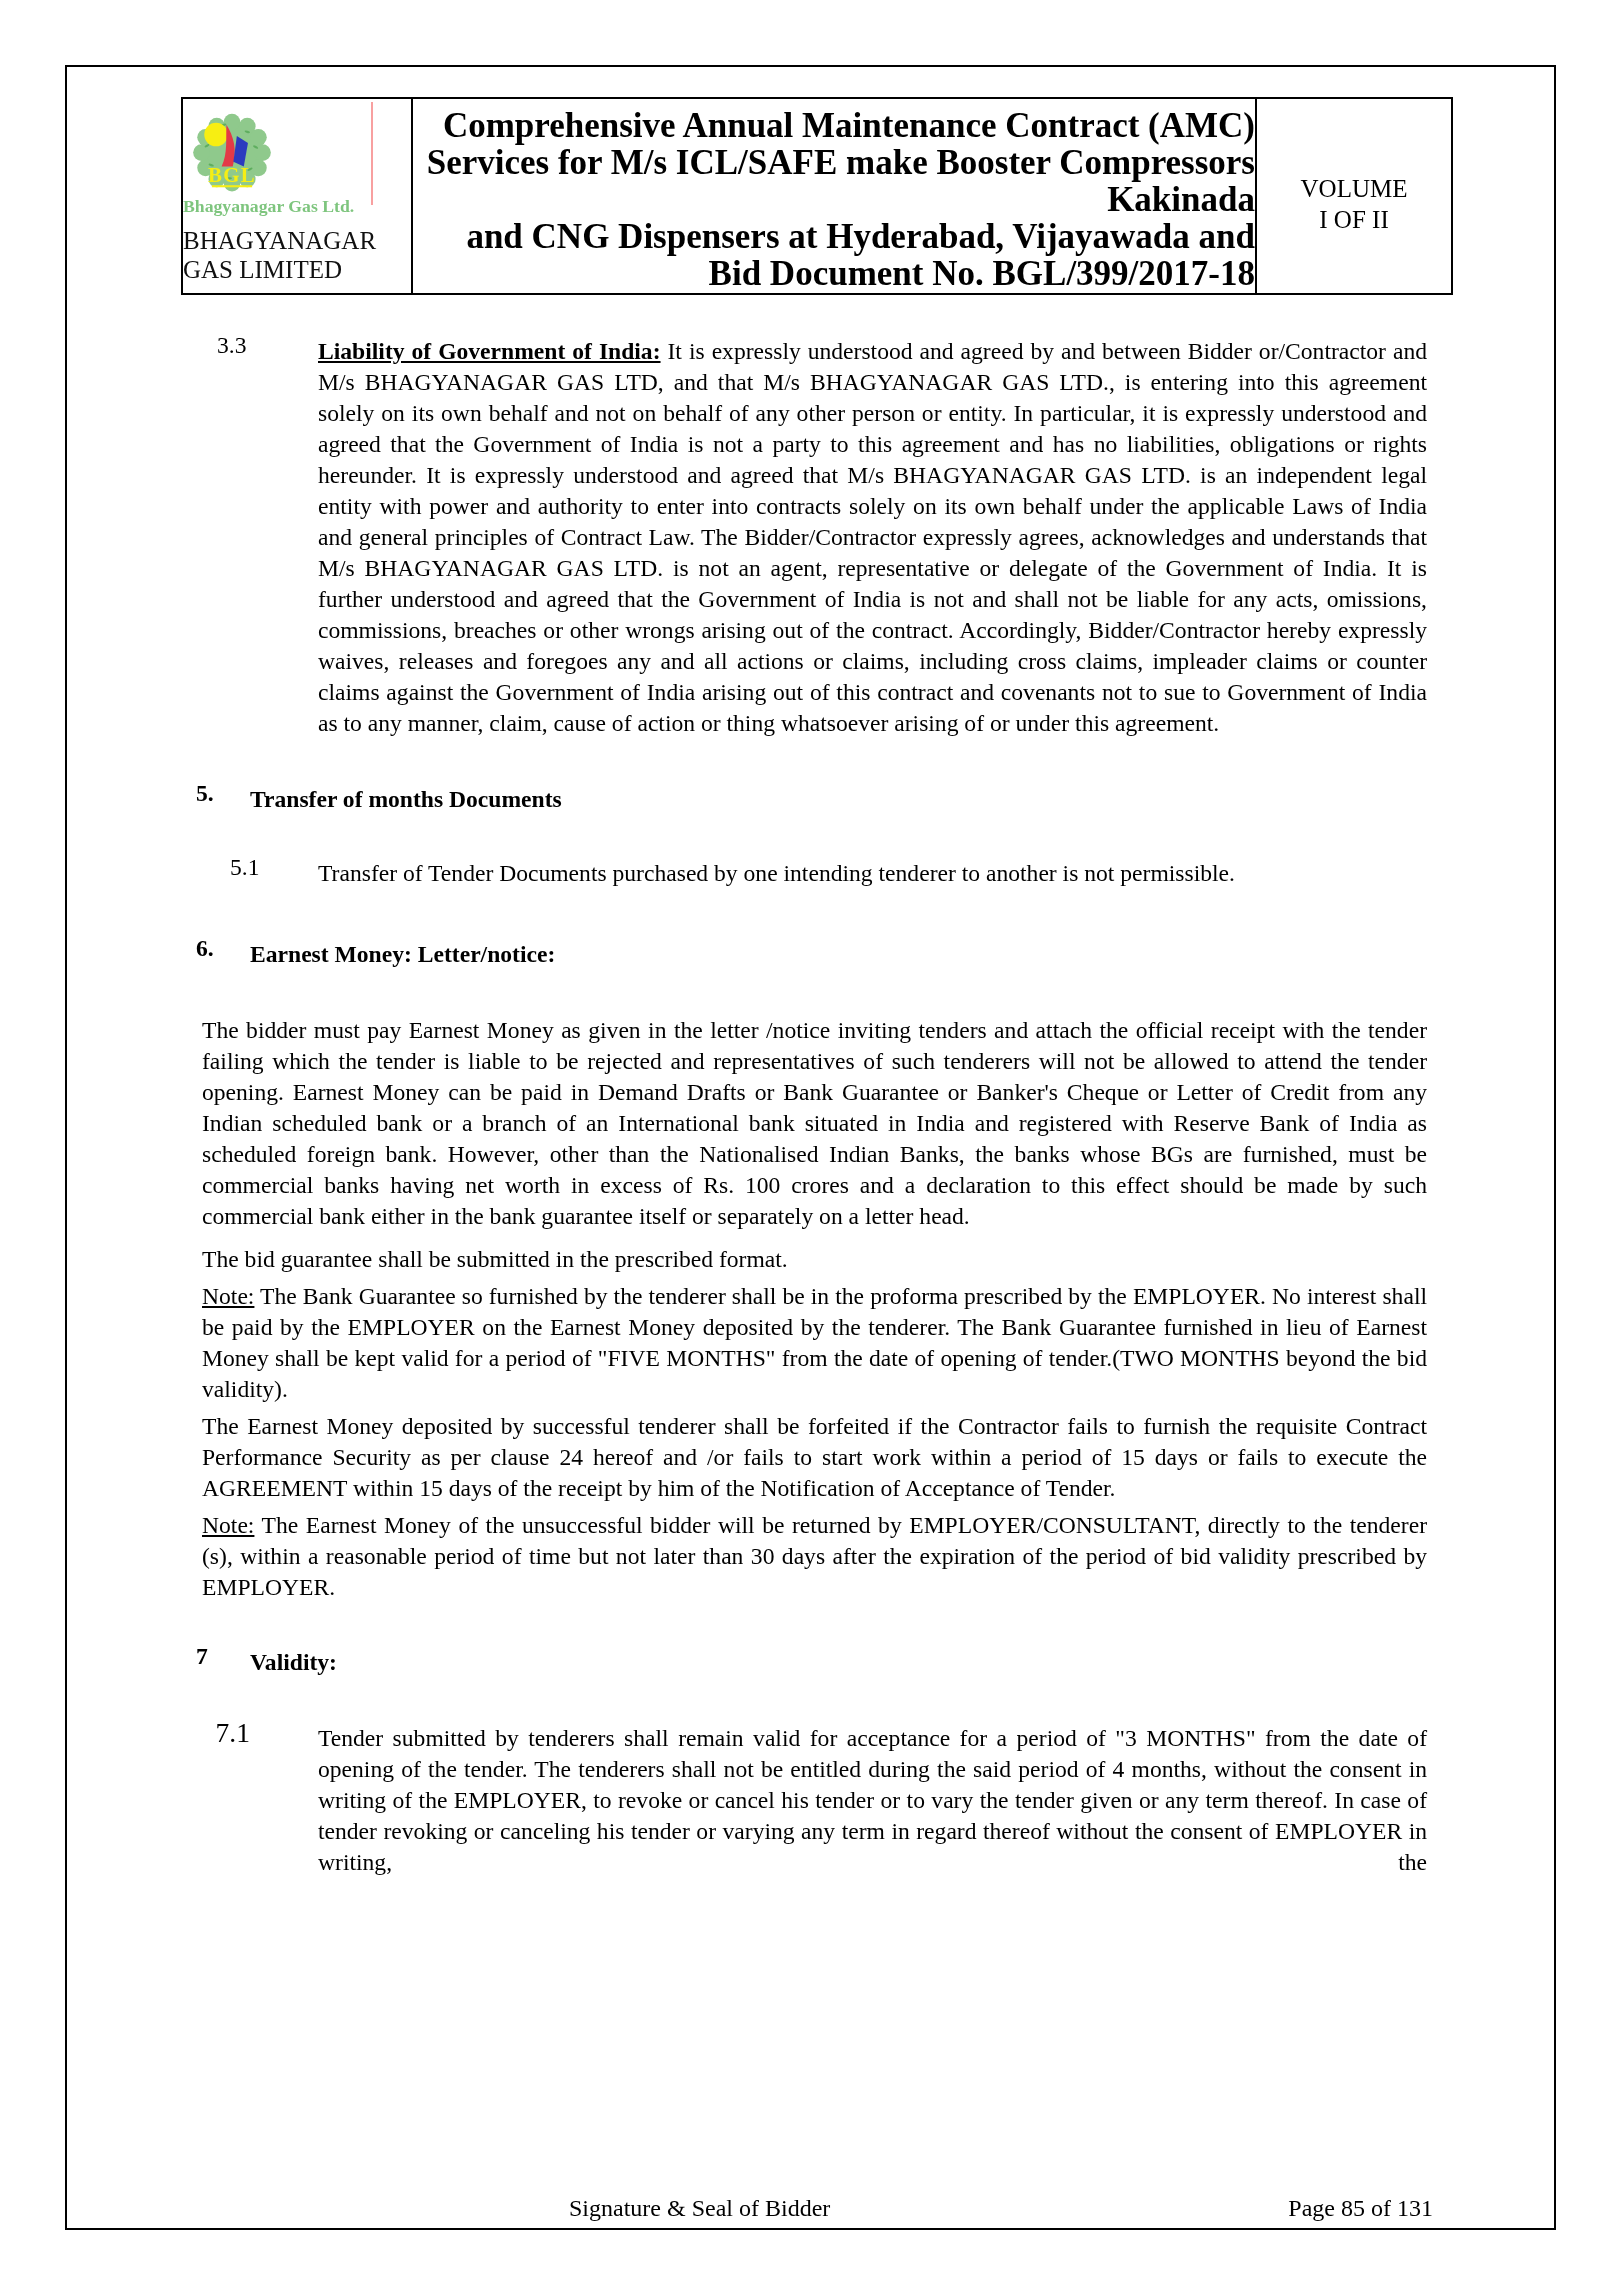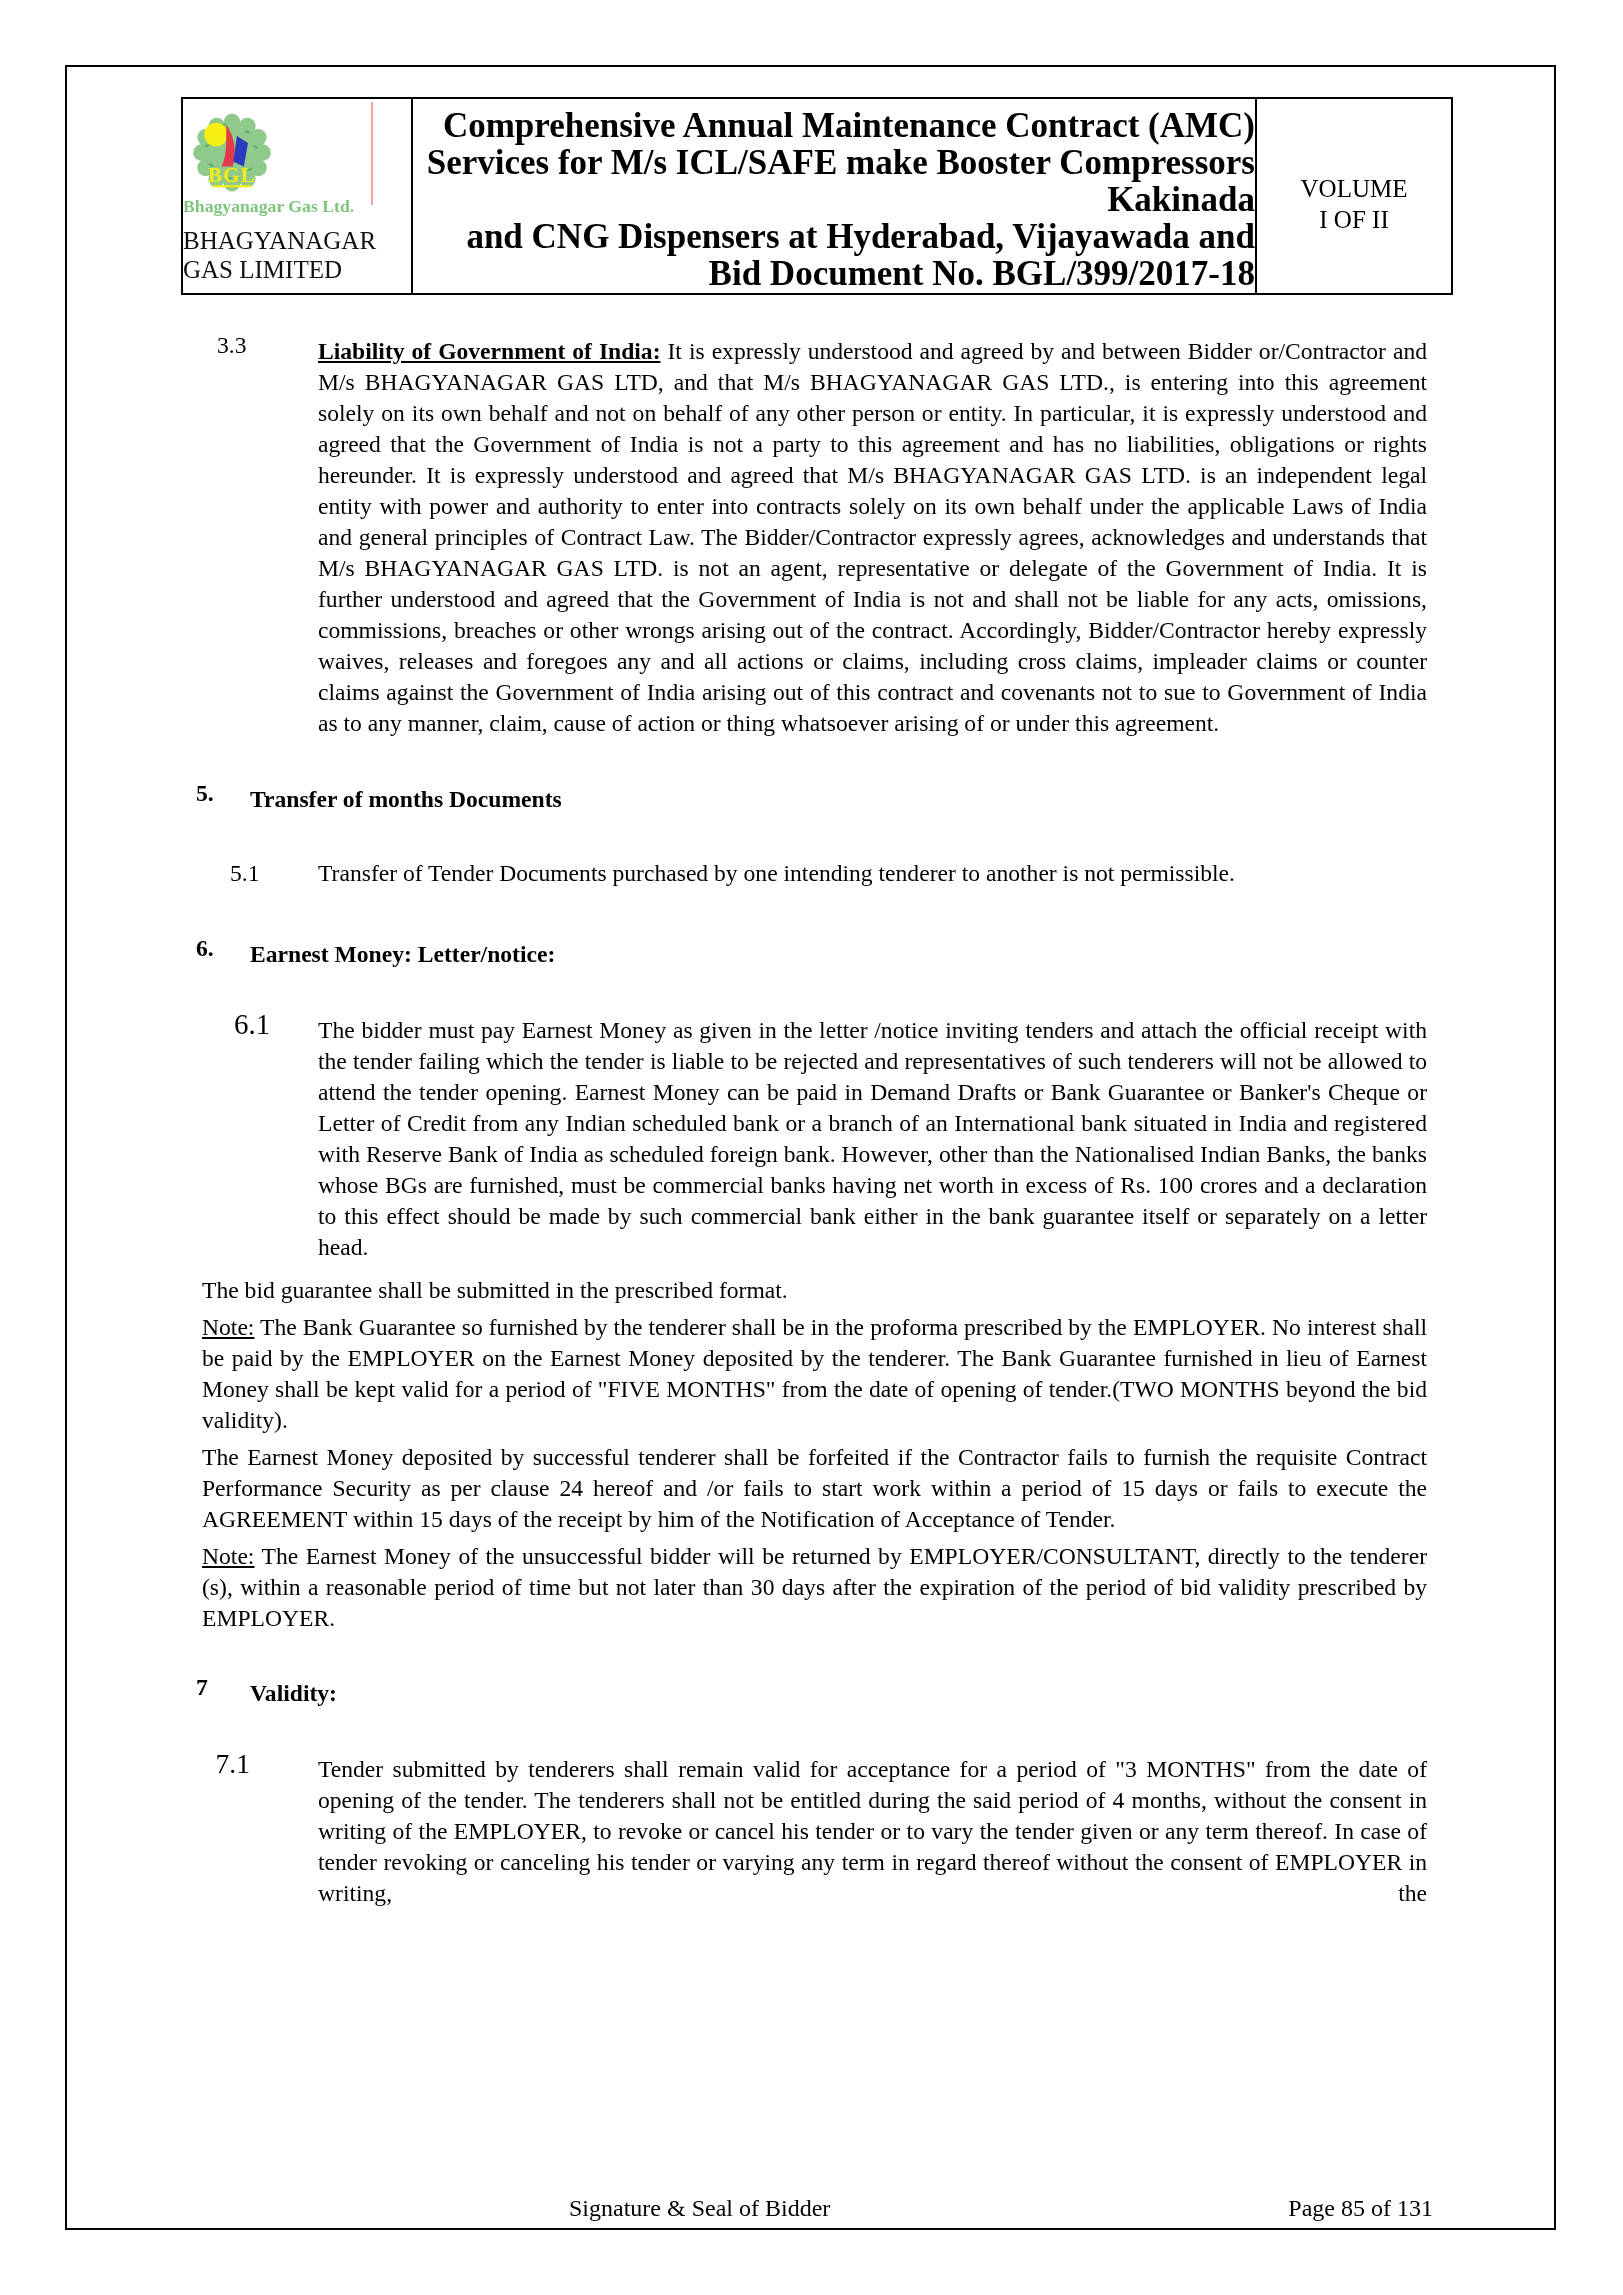--- a/index.html
+++ b/index.html
@@ -51,21 +51,21 @@
   .num-maj{width:48px;font-weight:bold;}
   .num-51{width:116px;padding-left:34px;}
   .num-61{width:116px;padding-left:38px;font-size:29px;line-height:31px;}
   .num-71{width:116px;padding-left:19.6px;font-size:27.5px;line-height:31px;}
   .content p{margin:6px;text-align:justify;flex:1;}
   .heading-text{font-weight:bold;text-align:left;}
   .hu{font-weight:bold;text-decoration:underline;}
   .u{text-decoration:underline;}
   .indent{margin-left:116px;}
   .mt-sec{margin-top:33px;}
-  .mt-par{margin-top:31px;align-items:center;}
+  .mt-par{margin-top:31px;}
   .mt-big{margin-top:38px;}
   .justify-last{text-align-last:justify;}
   
   .footer-sig{position:absolute;left:569px;top:2193px;font-size:24px;line-height:31px;}
   .footer-page{position:absolute;right:190px;top:2193px;font-size:24px;line-height:31px;}
   .footer-page b{font-weight:normal;}
 </style>
 </head>
 <body>
 
@@ -145,21 +145,20 @@
     <div class="num num-51">5.1</div>
     <p>Transfer of Tender Documents purchased by one intending tenderer to another is not permissible.</p>
   </div>
 
   <div class="row mt-big">
     <div class="num num-maj">6.</div>
     <p class="heading-text">Earnest Money: Letter/notice:</p>
   </div>
 
   <div class="row mt-sec">
-    <div class="num num-61">6.1</div>
     <p>The bidder must pay Earnest Money as given in the letter /notice inviting tenders and attach the official receipt with the tender failing which the tender is liable to be rejected and representatives of such tenderers will not be allowed to attend the tender opening. Earnest Money can be paid in Demand Drafts or Bank Guarantee or Banker's Cheque or Letter of Credit from any Indian scheduled bank or a branch of an International bank situated in India and registered with Reserve Bank of India as scheduled foreign bank. However, other than the Nationalised Indian Banks, the banks whose BGs are furnished, must be commercial banks having net worth in excess of Rs. 100 crores and a declaration to this effect should be made by such commercial bank either in the bank guarantee itself or separately on a letter head.</p>
   </div>
 
   <p class="indent mt-par">The bid guarantee shall be submitted in the prescribed format.</p>
 
   <p class="indent mt-big"><span class="u">Note:</span><span> The Bank Guarantee so furnished by the tenderer shall be in the proforma prescribed by the EMPLOYER. No interest shall be paid by the EMPLOYER on the Earnest Money deposited by the tenderer. The Bank Guarantee furnished in lieu of Earnest Money shall be kept valid for a period of "FIVE MONTHS" from the date of opening of tender.(TWO MONTHS beyond the bid validity).</span></p>
 
   <p class="indent mt-big">The Earnest Money deposited by successful tenderer shall be forfeited if the Contractor fails to furnish the requisite Contract Performance Security as per clause 24 hereof and /or fails to start work within a period of 15 days or fails to execute the AGREEMENT within 15 days of the receipt by him of the Notification of Acceptance of Tender.</p>
 
   <p class="indent mt-par"><span class="u">Note:</span><span> The Earnest Money of the unsuccessful bidder will be returned by EMPLOYER/CONSULTANT, directly to the tenderer (s), within a reasonable period of time but not later than 30 days after the expiration of the period of bid validity prescribed by EMPLOYER.</span></p>

